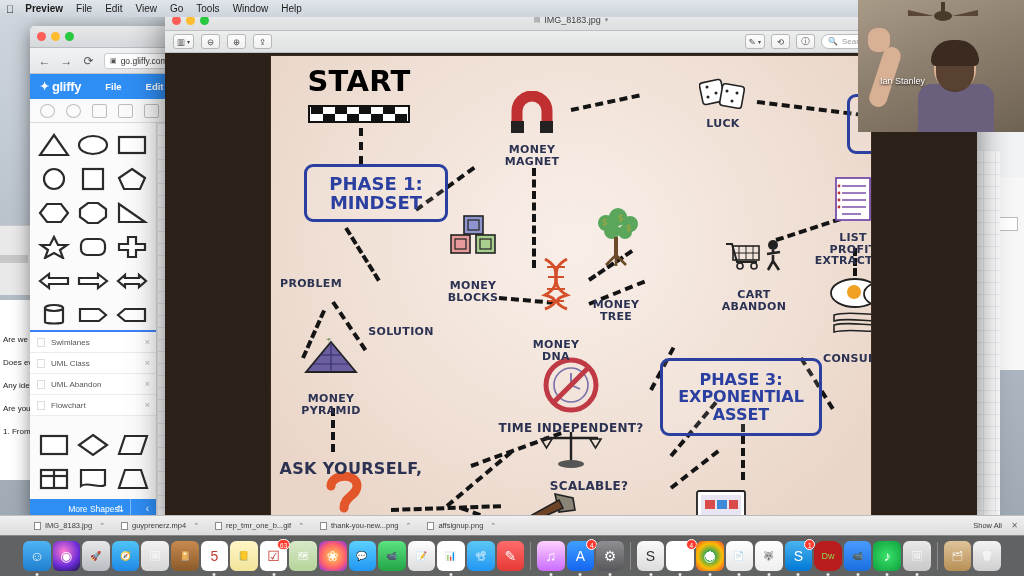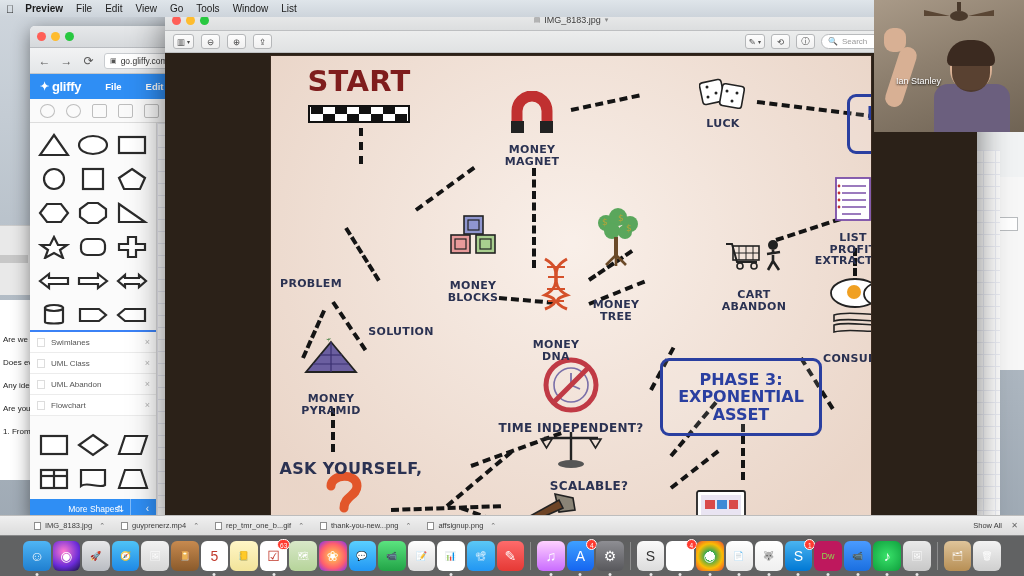--- a/index.html
+++ b/index.html
@@ -89,30 +89,30 @@
   .srch { width:148px; height:15px; border:1px solid #b9bbbd; border-radius:8px; background:#fff; display:flex; align-items:center;
           padding:0 6px; gap:4px; font-size:8px; color:#9a9a9a; }
   .pv-img { position:absolute; left:0; top:43px; width:812px; height:475px; background:#2b2118; display:flex; align-items:flex-start; justify-content:center; }
 
   
   .board { position:relative; width:600px; height:467px; margin-top:3px; background:#f6e7dd;
            box-shadow:0 0 0 1px #3a2b20; overflow:hidden; }
   .board:before{content:""; position:absolute; inset:0; background:radial-gradient(ellipse at 50% 40%, rgba(255,255,255,.35), rgba(190,150,125,.22) 88%); pointer-events:none;}
   .lbl { position:absolute; font-family:"DejaVu Sans", sans-serif; font-weight:bold; color:#2b3252; font-size:11px;
          line-height:1.05; text-align:center; letter-spacing:.3px; white-space:pre-line; transform:translate(-50%,0); }
-  .start { color:#7f1d1d; font-size:29px; }
+  .start { color:#000000; font-size:29px; }
   .phasebox { position:absolute; border:3.5px solid #2a3fa0; border-radius:9px; color:#2a3fa0; font-weight:bold;
               font-family:"DejaVu Sans", sans-serif; display:flex; flex-direction:column; align-items:center; justify-content:center;
               text-align:center; line-height:1.08; transform:translate(-50%,0); background:rgba(255,255,255,.1); padding:3px 8px; white-space:pre-line;}
   .dash { position:absolute; border:0; border-top:4.5px dashed #141414; transform-origin:0 50%; }
   .dashv { position:absolute; border:0; border-left:4.5px dashed #141414; }
   .icn { position:absolute; transform:translate(-50%,-50%); }
 
   
-  .cam { position:absolute; right:0; top:0; width:150px; height:132px; z-index:70; overflow:hidden;
+  .cam { position:absolute; right:0; top:0; width:166px; height:132px; z-index:70; overflow:hidden;
          background:linear-gradient(180deg,#9d9182,#6d6154); }
   .cam .wall { position:absolute; inset:0; background:linear-gradient(160deg,#a99a88 0%,#8d7f6e 45%,#6f6354 100%); }
   .cam .fan { position:absolute; left:48px; top:2px; width:74px; height:26px; }
   .cam .name { position:absolute; left:22px; bottom:46px; font-size:9px; color:#fff; text-shadow:0 1px 2px #000; }
   .cam .person { position:absolute; left:54px; bottom:0; width:86px; height:92px; }
   .cam .head { position:absolute; left:22px; top:4px; width:42px; height:46px; border-radius:48% 48% 44% 44%; background:#d8b094;}
   .cam .hair { position:absolute; left:19px; top:0px; width:48px; height:26px; border-radius:24px 24px 6px 6px; background:#3b2a20;}
   .cam .beard{ position:absolute; left:24px; top:26px; width:38px; height:26px; border-radius:0 0 20px 20px; background:#4b3526; opacity:.9;}
   .cam .torso{ position:absolute; left:6px; top:44px; width:76px; height:50px; border-radius:14px 14px 0 0; background:#6b5f7e;}
   .cam .arm  { position:absolute; left:-36px; top:6px; width:18px; height:62px; background:#d8b094; border-radius:9px; transform:rotate(18deg);}
@@ -659,20 +659,22 @@
               <line x1="12" y1="36" x2="54" y2="36"></line>
             </g>
         </svg>
 
         <svg class="icn" style="left:73px; top:444px; width:40px; height:60px;" viewBox="0 0 40 60">
           <path d="M7,16 C7,4 33,2 33,16 C33,26 20,26 20,38" fill="none" stroke="#e2562a" stroke-width="9" stroke-linecap="round"></path>
           <circle cx="19" cy="51" r="5" fill="#e2562a"></circle>
         </svg>
 
         <div class="lbl start" style="left:88px; top:10px;">START</div>
+        <div class="phasebox" style="left:105px; top:108px; width:144px; height:58px; font-size:18px;">PHASE 1:
+MINDSET</div>
         <div class="lbl" style="left:261px; top:88px;">MONEY
 MAGNET</div>
         <div class="lbl" style="left:452px; top:62px;">LUCK</div>
         <div class="phasebox" style="left:645px; top:38px; width:138px; height:60px; font-size:19px;">PHASE 2:
 SKILL</div>
         <div class="lbl" style="left:40px; top:222px;">PROBLEM</div>
         <div class="lbl" style="left:202px; top:224px;">MONEY
 BLOCKS</div>
         <div class="lbl" style="left:345px; top:243px;">MONEY
 TREE</div>
@@ -837,21 +839,21 @@
       </div>
       <div class="dapp" style="background: linear-gradient(rgb(255, 255, 255), rgb(239, 239, 239));">
         <span style="font-size: 9px; color: rgb(255, 255, 255);">🐺</span>
         <span class="run"></span>
       </div>
       <div class="dapp" style="background: linear-gradient(rgb(74, 180, 240), rgb(0, 120, 212));">
         <span style="font-size: 14px; color: rgb(255, 255, 255);">S</span>
         <span class="badge">1</span>
         <span class="run"></span>
       </div>
-      <div class="dapp" style="background: #be185d;">
+      <div class="dapp" style="background: #b91c1c; border-radius: 9px;">
         <span style="font-size: 9px; color: rgb(143, 209, 79);">Dw</span>
         <span class="run"></span>
       </div>
       <div class="dapp" style="background: linear-gradient(rgb(74, 155, 255), rgb(26, 111, 224));">
         <span style="font-size: 9px; color: rgb(255, 255, 255);">📹</span>
         <span class="run"></span>
       </div>
       <div class="dapp" style="background: radial-gradient(circle, rgb(57, 226, 106), rgb(15, 159, 61));">
         <span style="font-size: 14px; color: rgb(255, 255, 255);">♪</span>
         <span class="run"></span>
@@ -871,21 +873,21 @@
 
   <div class="menubar">
     <span class="apple"></span>
     <span class="mi bold">Preview</span>
     <span class="mi">File</span>
     <span class="mi">Edit</span>
     <span class="mi">View</span>
     <span class="mi">Go</span>
     <span class="mi">Tools</span>
     <span class="mi">Window</span>
-    <span class="mi">List</span>
+    <span class="mi">Help</span>
     <span class="right">
       <span class="ic">◈</span>
       <span class="ic">✦</span>
       <span class="ic">◇</span>
       <span class="ic">▰</span>
       <span class="ic">◔</span>
       <span class="ic">⌕</span>
     </span>
   </div>
 </div>

